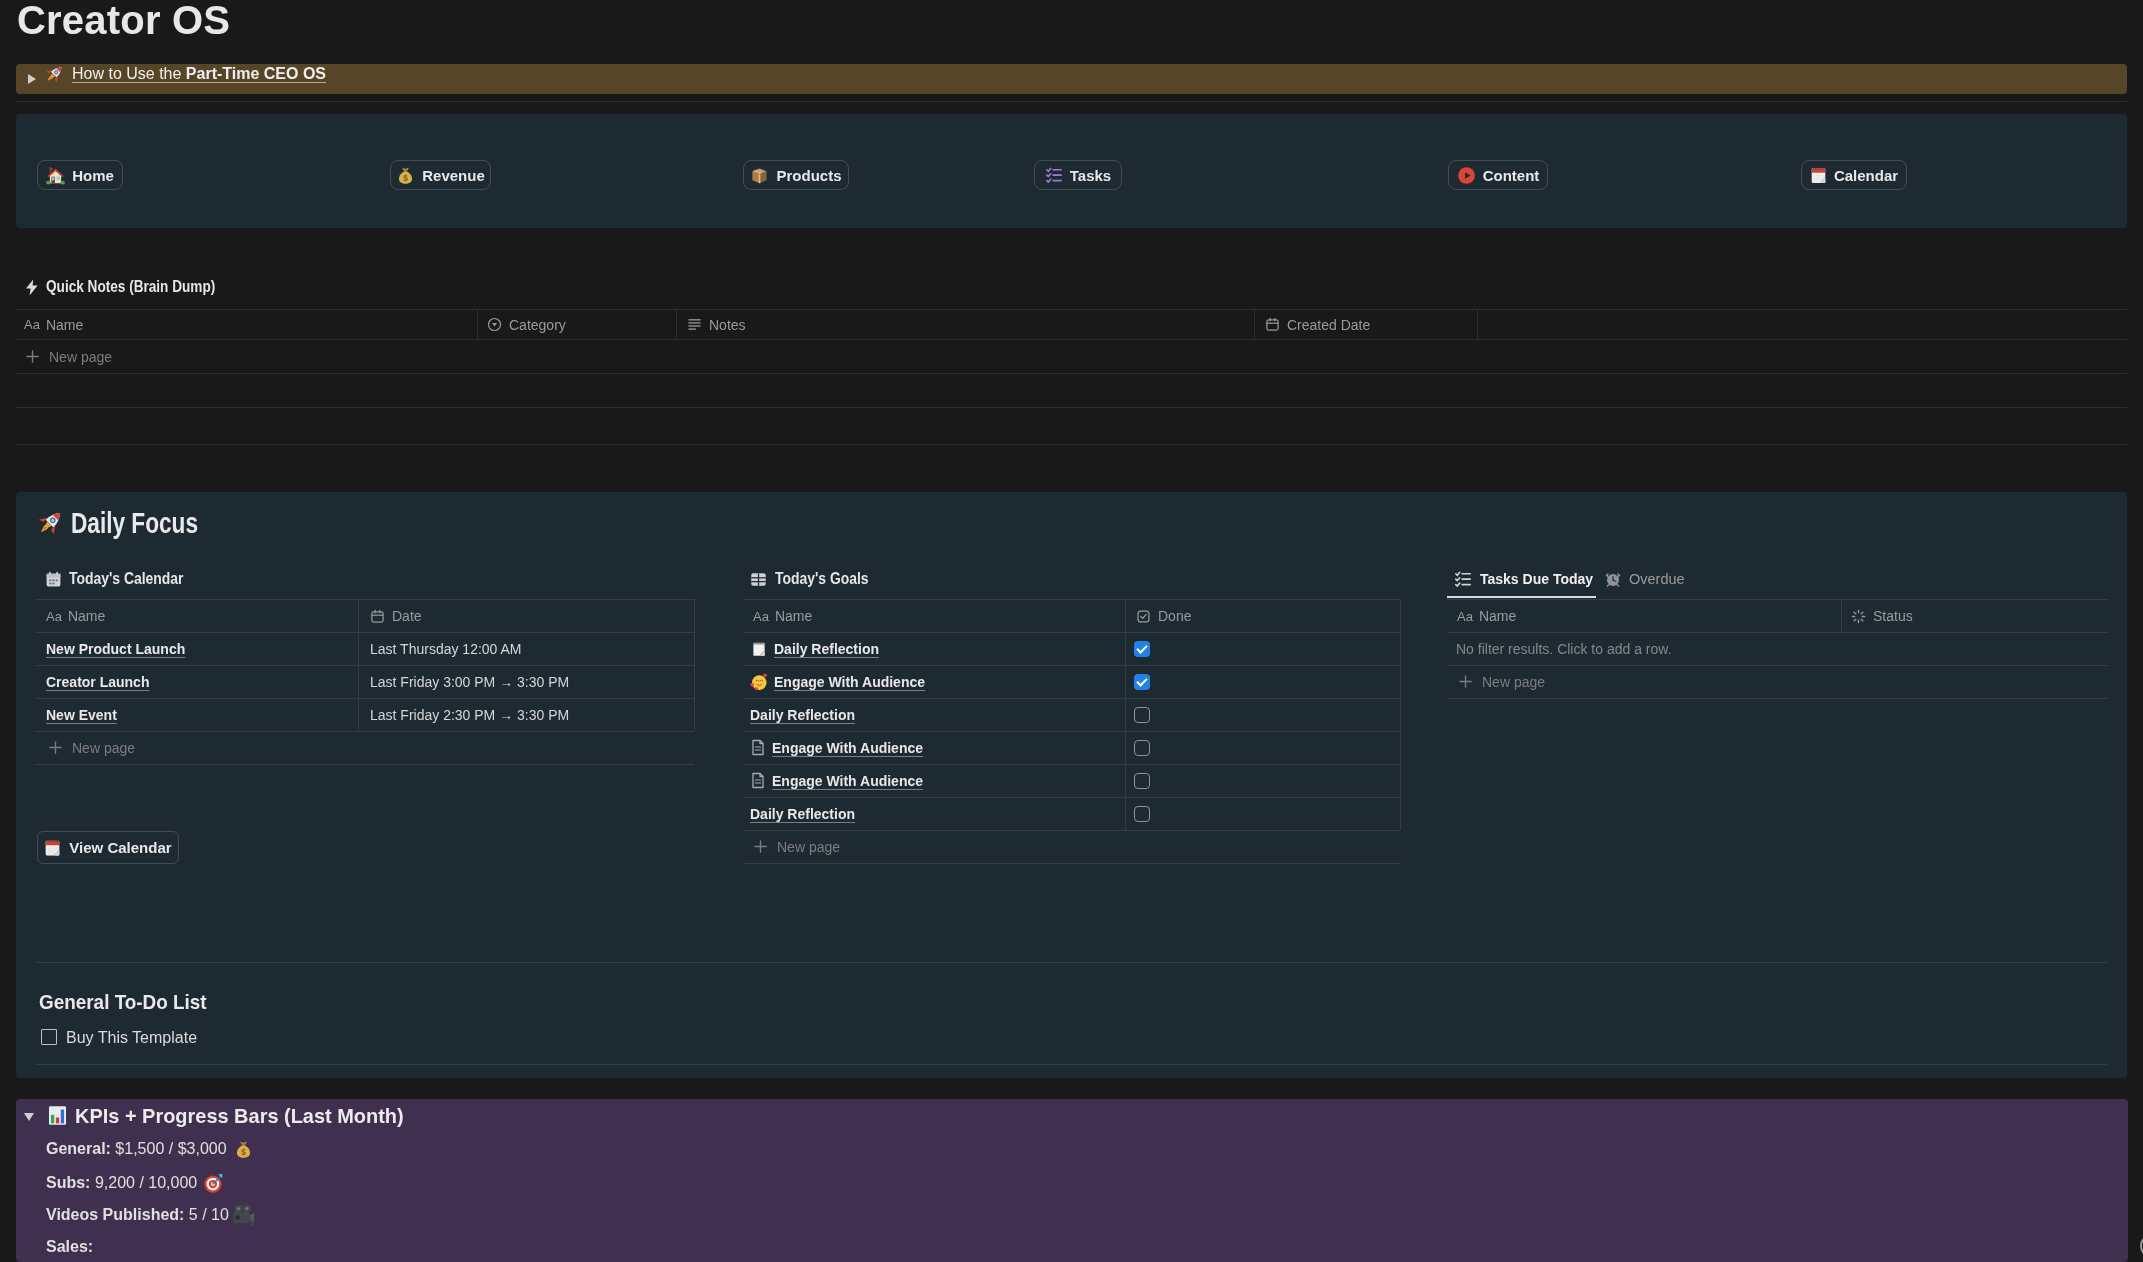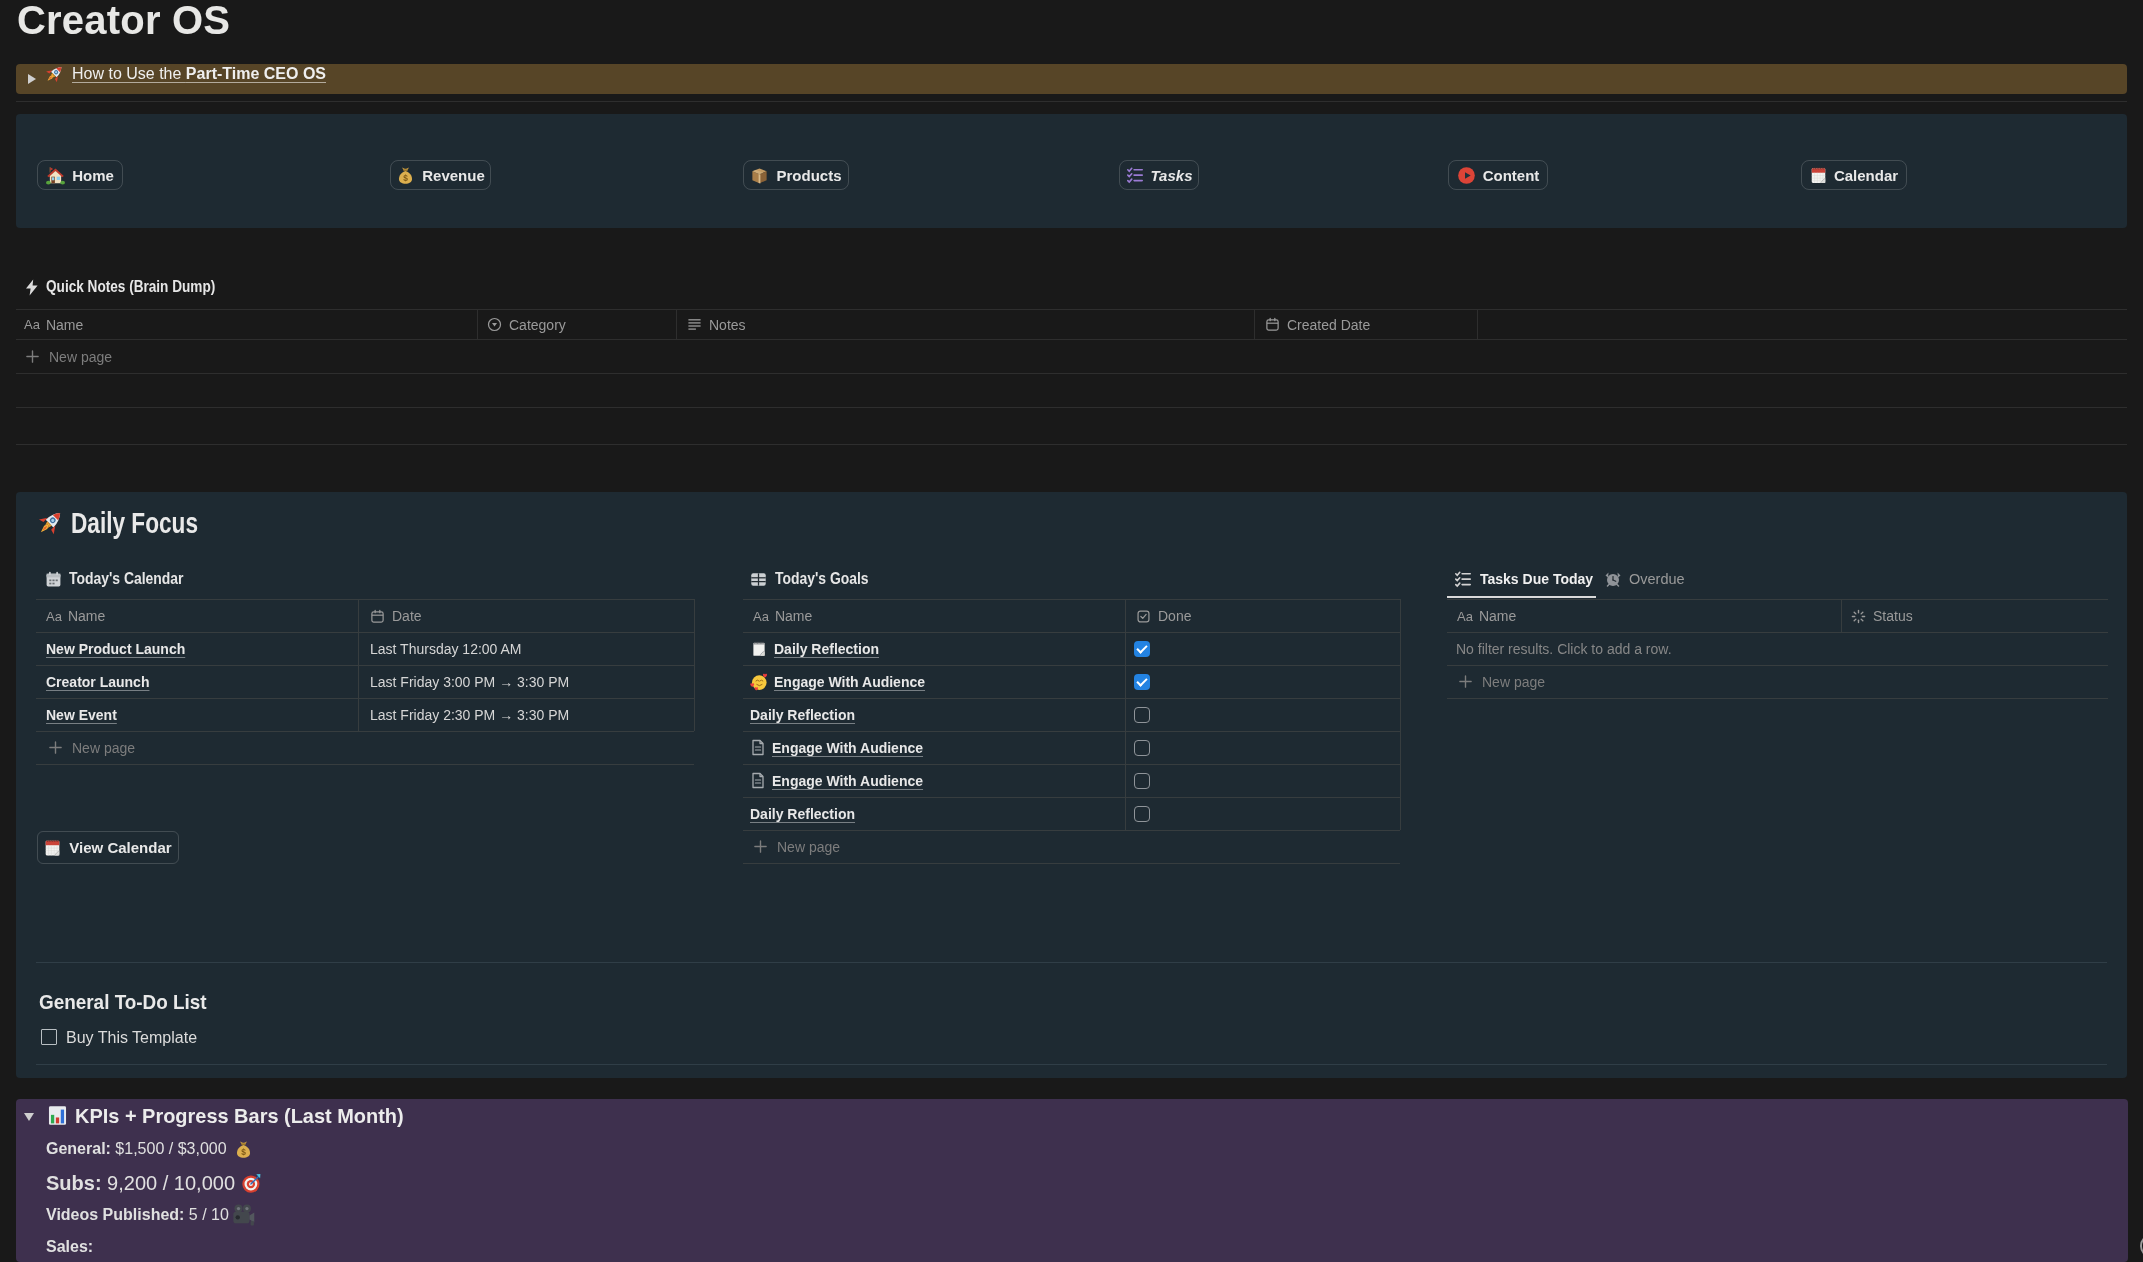--- a/index.html
+++ b/index.html
@@ -72,21 +72,21 @@
     </span>Revenue</div>
 <div class="btn" style="left:743px;top:160px;width:106px;"><span style="display:flex;align-items:center;">
       <svg width="19" height="19" viewBox="0 0 64 64">
         <path d="M8 18 L32 8 L56 18 L32 28 Z" fill="#c49a62"></path>
         <path d="M8 18 L32 28 L32 58 L8 48 Z" fill="#a97e49"></path>
         <path d="M56 18 L32 28 L32 58 L56 48 Z" fill="#8a6237"></path>
         <path d="M29 27 L29 57 L35 59 L35 29 Z" fill="#d9bb8a"></path>
         <path d="M8 18 L20 13 L44 23 L32 28 Z" fill="#d9bb8a" opacity="0.5"></path>
       </svg>
     </span>Products</div>
-<div class="btn" style="left:1119px;top:160px;width:80px;font-style:italic;"><span style="display:flex;align-items:center;">
+<div class="btn" style="left:1034px;top:160px;width:88px;"><span style="display:flex;align-items:center;">
       <svg width="18" height="18" viewBox="0 0 20 20" fill="none" stroke="#9b7bd4" stroke-width="1.8" stroke-linecap="round">
         <path d="M2 4.2 L3.6 5.8 L6.4 2.6"></path>
         <line x1="9" y1="4.2" x2="18" y2="4.2"></line>
         <path d="M2 10.2 L3.6 11.8 L6.4 8.6"></path>
         <line x1="9" y1="10.2" x2="18" y2="10.2"></line>
         <path d="M2 16.2 L3.6 17.8 L6.4 14.6"></path>
         <line x1="9" y1="16.2" x2="18" y2="16.2"></line>
       </svg>
     </span>Tasks</div>
 <div class="btn" style="left:1448px;top:160px;width:100px;"><span style="display:flex;align-items:center;">
@@ -504,21 +504,21 @@
     <span><b>General:</b> $1,500 / $3,000</span>
     <span style="display:flex;align-items:center;">
       <svg width="19" height="19" viewBox="0 0 64 64">
         <path d="M26 14 L20 5 L30 9 L34 9 L44 5 L38 14 Z" fill="#c79a3f"></path>
         <rect x="25" y="12" width="14" height="6" rx="2" fill="#99742a"></rect>
         <path d="M32 17 C16 22 10 34 10 44 C10 55 20 60 32 60 C44 60 54 55 54 44 C54 34 48 22 32 17 Z" fill="#dcaf4e"></path>
         <text x="32" y="49" font-family="Liberation Sans, sans-serif" font-size="28" font-weight="bold" fill="#7e5a17" text-anchor="middle">$</text>
       </svg>
     </span>
   </div>
-<div class="abs row" style="left:46px;top:1174px;height:18px;font-size:20px;color:#e0e0e0;gap:7px;text-align:right;">
+<div class="abs row" style="left:46px;top:1174px;height:18px;font-size:16px;color:#e0e0e0;gap:7px;text-align:right;">
     <span><b>Subs:</b> 9,200 / 10,000</span>
     <span style="display:flex;align-items:center;">
       <svg width="19" height="19" viewBox="0 0 64 64">
         <circle cx="30" cy="34" r="29" fill="#d8402f"></circle>
         <circle cx="30" cy="34" r="21.5" fill="#f2f2f0"></circle>
         <circle cx="30" cy="34" r="14" fill="#d8402f"></circle>
         <circle cx="30" cy="34" r="6.5" fill="#f2f2f0"></circle>
         <line x1="30" y1="34" x2="55" y2="9" stroke="#2b6cb8" stroke-width="4.5" stroke-linecap="round"></line>
         <path d="M48 1 L62 0 L61 14 Z" fill="#49c3e0"></path>
       </svg>

